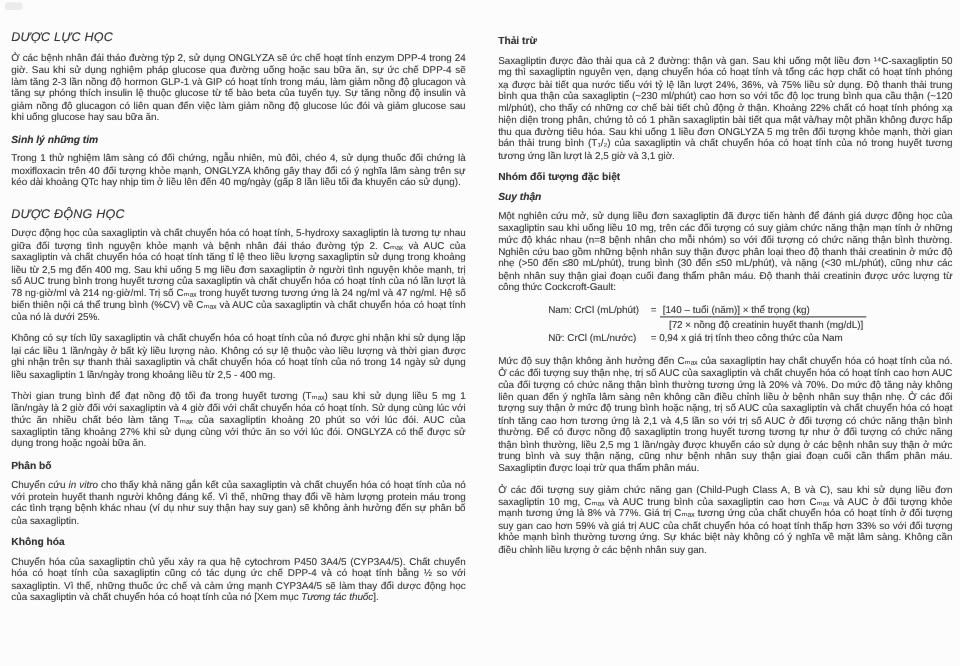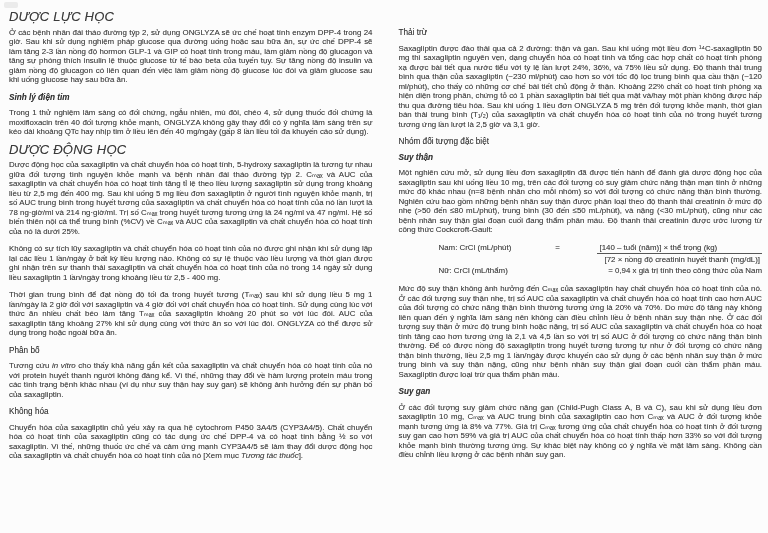--- a/index.html
+++ b/index.html
@@ -14,28 +14,28 @@
     color:#424242;
   }
   .col {
     flex:1; min-width:0;
     font-size:7.9px; line-height:9.5px; text-align:justify;
     text-shadow:0 0 0.6px rgba(70,70,70,0.45);
   }
   .col.right { padding-top:16px; }
   p { margin:0 0 8px; }
   .h-caps {
-    font-style:italic; font-weight:normal; font-size:13px;
-    letter-spacing:0.2px; margin:2px 0 6px; color:#3a3a3a;
+    font-style:italic; font-weight:normal; font-size:10px;
+    letter-spacing:0.2px; margin:16px 0 6px; color:#3a3a3a;
   }
-  .h-bold { font-weight:normal; font-size:8.2px; margin:2px 0 6px; color:#353535; }
+  .h-bold { font-weight:bold; font-size:8.2px; margin:2px 0 6px; color:#353535; }
   .h-bolditalic { font-weight:bold; font-style:italic; font-size:8.2px; margin:2px 0 6px; color:#353535; }
   .it { font-style:italic; }
   .formula { margin:1px 0 9px 40px; }
-  .f-row { display:flex; align-items:flex-start;justify-content:space-between; }
+  .f-row { display:flex; align-items:flex-start; }
   .f-row + .f-row { margin-top:1px; }
   .f-label { flex:none; width:82px; }
   .f-eq { flex:none; margin-right:3px; }
   .frac { display:inline-block; text-align:left; }
   .frac .num { display:block; border-bottom:0.9px solid #565656; padding:0 2px 1px 2px; }
   .frac .den { display:block; padding:1px 2px 0 7px; }
   .artifact {
     position:absolute; left:4px; top:2px; width:14px; height:6px;
     background:#d9d9d9; opacity:0.5; border-radius:2px;
   }
@@ -44,31 +44,31 @@
 <body>
 
 <div class="artifact"></div>
 
 <div class="page">
 
   <div class="col left">
     <h2 class="h-caps">DƯỢC LỰC HỌC</h2>
     <p>Ở các bệnh nhân đái tháo đường týp 2, sử dụng ONGLYZA sẽ ức chế hoạt tính enzym DPP-4 trong 24 giờ. Sau khi sử dụng nghiệm pháp glucose qua đường uống hoặc sau bữa ăn, sự ức chế DPP-4 sẽ làm tăng 2-3 lần nồng độ hormon GLP-1 và GIP có hoạt tính trong máu, làm giảm nồng độ glucagon và tăng sự phóng thích insulin lệ thuộc glucose từ tế bào beta của tuyến tụy. Sự tăng nồng độ insulin và giảm nồng độ glucagon có liên quan đến việc làm giảm nồng độ glucose lúc đói và giảm glucose sau khi uống glucose hay sau bữa ăn.</p>
 
-    <h3 class="h-bolditalic">Sinh lý điện tim</h3>
+    <h3 class="h-bolditalic">Sinh lý những tim</h3>
     <p>Trong 1 thử nghiệm lâm sàng có đối chứng, ngẫu nhiên, mù đôi, chéo 4, sử dụng thuốc đối chứng là moxifloxacin trên 40 đối tượng khỏe mạnh, ONGLYZA không gây thay đổi có ý nghĩa lâm sàng trên sự kéo dài khoảng QTc hay nhịp tim ở liều lên đến 40 mg/ngày (gấp 8 lần liều tối đa khuyến cáo sử dụng).</p>
 
     <h2 class="h-caps">DƯỢC ĐỘNG HỌC</h2>
     <p>Dược động học của saxagliptin và chất chuyển hóa có hoạt tính, 5-hydroxy saxagliptin là tương tự nhau giữa đối tượng tình nguyện khỏe mạnh và bệnh nhân đái tháo đường týp 2. Cₘₐₓ và AUC của saxagliptin và chất chuyển hóa có hoạt tính tăng tỉ lệ theo liều lượng saxagliptin sử dụng trong khoảng liều từ 2,5 mg đến 400 mg. Sau khi uống 5 mg liều đơn saxagliptin ở người tình nguyện khỏe mạnh, trị số AUC trung bình trong huyết tương của saxagliptin và chất chuyển hóa có hoạt tính của nó lần lượt là 78 ng·giờ/ml và 214 ng·giờ/ml. Trị số Cₘₐₓ trong huyết tương tương ứng là 24 ng/ml và 47 ng/ml. Hệ số biến thiên nội cá thể trung bình (%CV) về Cₘₐₓ và AUC của saxagliptin và chất chuyển hóa có hoạt tính của nó là dưới 25%.</p>
     <p>Không có sự tích lũy saxagliptin và chất chuyển hóa có hoạt tính của nó được ghi nhận khi sử dụng lặp lại các liều 1 lần/ngày ở bất kỳ liều lượng nào. Không có sự lệ thuộc vào liều lượng và thời gian được ghi nhận trên sự thanh thải saxagliptin và chất chuyển hóa có hoạt tính của nó trong 14 ngày sử dụng liều saxagliptin 1 lần/ngày trong khoảng liều từ 2,5 - 400 mg.</p>
 
     <p>Thời gian trung bình để đạt nồng độ tối đa trong huyết tương (Tₘₐₓ) sau khi sử dụng liều 5 mg 1 lần/ngày là 2 giờ đối với saxagliptin và 4 giờ đối với chất chuyển hóa có hoạt tính. Sử dụng cùng lúc với thức ăn nhiều chất béo làm tăng Tₘₐₓ của saxagliptin khoảng 20 phút so với lúc đói. AUC của saxagliptin tăng khoảng 27% khi sử dụng cùng với thức ăn so với lúc đói. ONGLYZA có thể được sử dụng trong hoặc ngoài bữa ăn.</p>
 
     <h3 class="h-bold">Phân bố</h3>
-    <p><span>Tương cứu </span><span class="it">in vitro</span><span> cho thấy khả năng gắn kết của saxagliptin và chất chuyển hóa có hoạt tính của nó với protein huyết thanh người không đáng kể. Vì thế, những thay đổi về hàm lượng protein máu trong các tình trạng bệnh khác nhau (ví dụ như suy thận hay suy gan) sẽ không ảnh hưởng đến sự phân bố của saxagliptin.</span></p>
+    <p><span>Chuyển cứu </span><span class="it">in vitro</span><span> cho thấy khả năng gắn kết của saxagliptin và chất chuyển hóa có hoạt tính của nó với protein huyết thanh người không đáng kể. Vì thế, những thay đổi về hàm lượng protein máu trong các tình trạng bệnh khác nhau (ví dụ như suy thận hay suy gan) sẽ không ảnh hưởng đến sự phân bố của saxagliptin.</span></p>
 
     <h3 class="h-bold">Không hóa</h3>
     <p><span>Chuyển hóa của saxagliptin chủ yếu xảy ra qua hệ cytochrom P450 3A4/5 (CYP3A4/5). Chất chuyển hóa có hoạt tính của saxagliptin cũng có tác dụng ức chế DPP-4 và có hoạt tính bằng ½ so với saxagliptin. Vì thế, những thuốc ức chế và cảm ứng mạnh CYP3A4/5 sẽ làm thay đổi dược động học của saxagliptin và chất chuyển hóa có hoạt tính của nó [Xem mục </span><span class="it">Tương tác thuốc</span><span>].</span></p>
   </div>
 
   <div class="col right">
     <h3 class="h-bold">Thải trừ</h3>
     <p>Saxagliptin được đào thải qua cả 2 đường: thận và gan. Sau khi uống một liều đơn ¹⁴C-saxagliptin 50 mg thì saxagliptin nguyên vẹn, dạng chuyển hóa có hoạt tính và tổng các hợp chất có hoạt tính phóng xạ được bài tiết qua nước tiểu với tỷ lệ lần lượt 24%, 36%, và 75% liều sử dụng. Độ thanh thải trung bình qua thận của saxagliptin (~230 ml/phút) cao hơn so với tốc độ lọc trung bình qua cầu thận (~120 ml/phút), cho thấy có những cơ chế bài tiết chủ động ở thận. Khoảng 22% chất có hoạt tính phóng xạ hiện diện trong phân, chứng tỏ có 1 phần saxagliptin bài tiết qua mật và/hay một phần không được hấp thu qua đường tiêu hóa. Sau khi uống 1 liều đơn ONGLYZA 5 mg trên đối tượng khỏe mạnh, thời gian bán thải trung bình (T₁/₂) của saxagliptin và chất chuyển hóa có hoạt tính của nó trong huyết tương tương ứng lần lượt là 2,5 giờ và 3,1 giờ.</p>
 
     <h3 class="h-bold">Nhóm đối tượng đặc biệt</h3>
@@ -79,24 +79,23 @@
     <div class="formula">
       <div class="f-row">
         <span class="f-label">Nam: CrCl (mL/phút)</span>
         <span class="f-eq">=</span>
         <span class="frac">
           <span class="num">[140 – tuổi (năm)] × thể trọng (kg)</span>
           <span class="den">[72 × nồng độ creatinin huyết thanh (mg/dL)]</span>
         </span>
       </div>
       <div class="f-row">
-        <span class="f-label">Nữ: CrCl (mL/thẩm)</span>
+        <span class="f-label">Nữ: CrCl (mL/nước)</span>
         <span>= 0,94 x giá trị tính theo công thức của Nam</span>
       </div>
     </div>
 
     <p>Mức độ suy thận không ảnh hưởng đến Cₘₐₓ của saxagliptin hay chất chuyển hóa có hoạt tính của nó. Ở các đối tượng suy thận nhẹ, trị số AUC của saxagliptin và chất chuyển hóa có hoạt tính cao hơn AUC của đối tượng có chức năng thận bình thường tương ứng là 20% và 70%. Do mức độ tăng này không liên quan đến ý nghĩa lâm sàng nên không cần điều chỉnh liều ở bệnh nhân suy thận nhẹ. Ở các đối tượng suy thận ở mức độ trung bình hoặc nặng, trị số AUC của saxagliptin và chất chuyển hóa có hoạt tính tăng cao hơn tương ứng là 2,1 và 4,5 lần so với trị số AUC ở đối tượng có chức năng thận bình thường. Để có được nồng độ saxagliptin trong huyết tương tương tự như ở đối tượng có chức năng thận bình thường, liều 2,5 mg 1 lần/ngày được khuyến cáo sử dụng ở các bệnh nhân suy thận ở mức trung bình và suy thận nặng, cũng như bệnh nhân suy thận giai đoạn cuối cần thẩm phân máu. Saxagliptin được loại trừ qua thẩm phân máu.</p>
 
-    <h3 class="h-bolditalic">Suy gan</h3>
     <p>Ở các đối tượng suy giảm chức năng gan (Child-Pugh Class A, B và C), sau khi sử dụng liều đơn saxagliptin 10 mg, Cₘₐₓ và AUC trung bình của saxagliptin cao hơn Cₘₐₓ và AUC ở đối tượng khỏe mạnh tương ứng là 8% và 77%. Giá trị Cₘₐₓ tương ứng của chất chuyển hóa có hoạt tính ở đối tượng suy gan cao hơn 59% và giá trị AUC của chất chuyển hóa có hoạt tính thấp hơn 33% so với đối tượng khỏe mạnh bình thường tương ứng. Sự khác biệt này không có ý nghĩa về mặt lâm sàng. Không cần điều chỉnh liều lượng ở các bệnh nhân suy gan.</p>
   </div>
 
 </div>
 
 </body></html>

